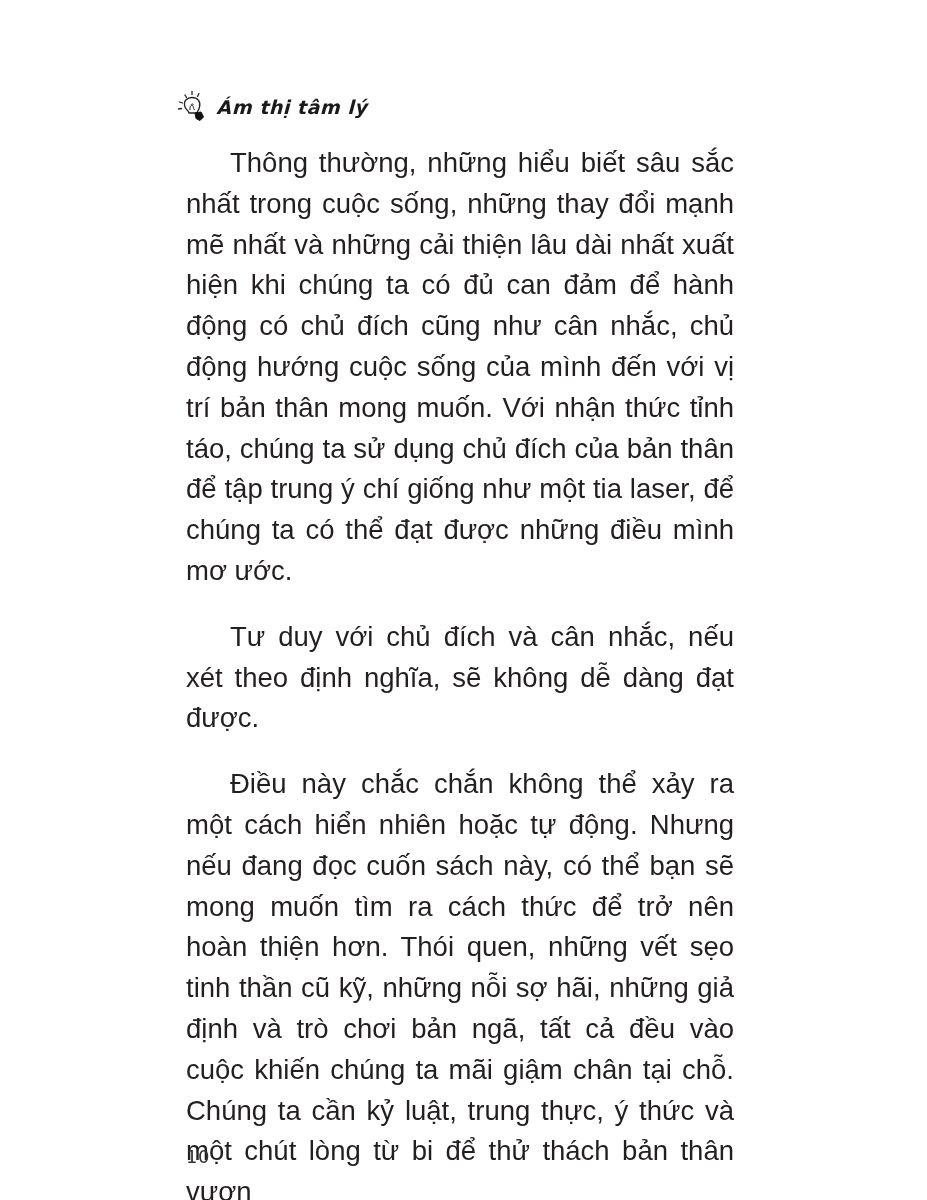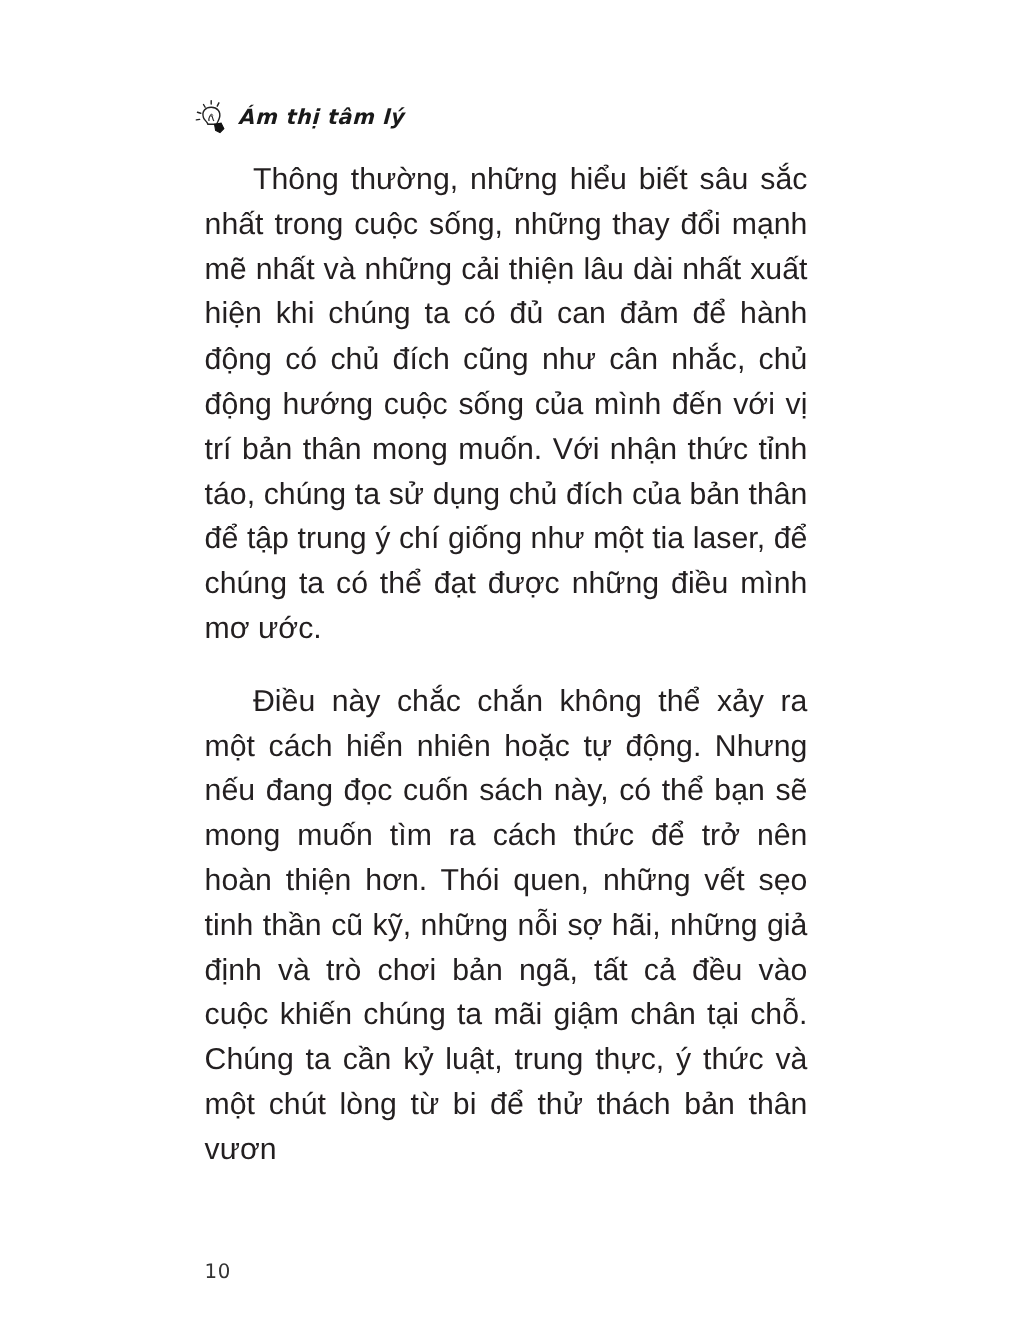--- a/index.html
+++ b/index.html
@@ -81,16 +81,17 @@
       <path d="M15 16 C15.5 14.5, 17 14.5, 17.5 16" fill="none" stroke="#222" stroke-width="0.9"></path>
 
       <path d="M19 24 L25 23 L27.5 28 L24 31.5 L20 29.5 Z" fill="#111" stroke="#111" stroke-width="1"></path>
     </svg>
   </span>
   <span class="header-title">Ám thị tâm lý</span>
 </div>
 
 <div class="body-text">
   <p>Thông thường, những hiểu biết sâu sắc nhất trong cuộc sống, những thay đổi mạnh mẽ nhất và những cải thiện lâu dài nhất xuất hiện khi chúng ta có đủ can đảm để hành động có chủ đích cũng như cân nhắc, chủ động hướng cuộc sống của mình đến với vị trí bản thân mong muốn. Với nhận thức tỉnh táo, chúng ta sử dụng chủ đích của bản thân để tập trung ý chí giống như một tia laser, để chúng ta có thể đạt được những điều mình mơ ước.</p>
+  <p>Tư duy với chủ đích và cân nhắc, nếu xét theo định nghĩa, sẽ không dễ dàng đạt được.</p>
   <p>Điều này chắc chắn không thể xảy ra một cách hiển nhiên hoặc tự động. Nhưng nếu đang đọc cuốn sách này, có thể bạn sẽ mong muốn tìm ra cách thức để trở nên hoàn thiện hơn. Thói quen, những vết sẹo tinh thần cũ kỹ, những nỗi sợ hãi, những giả định và trò chơi bản ngã, tất cả đều vào cuộc khiến chúng ta mãi giậm chân tại chỗ. Chúng ta cần kỷ luật, trung thực, ý thức và một chút lòng từ bi để thử thách bản thân vươn</p>
 </div>
 
 <div class="page-number">10</div>
 
 </body></html>

